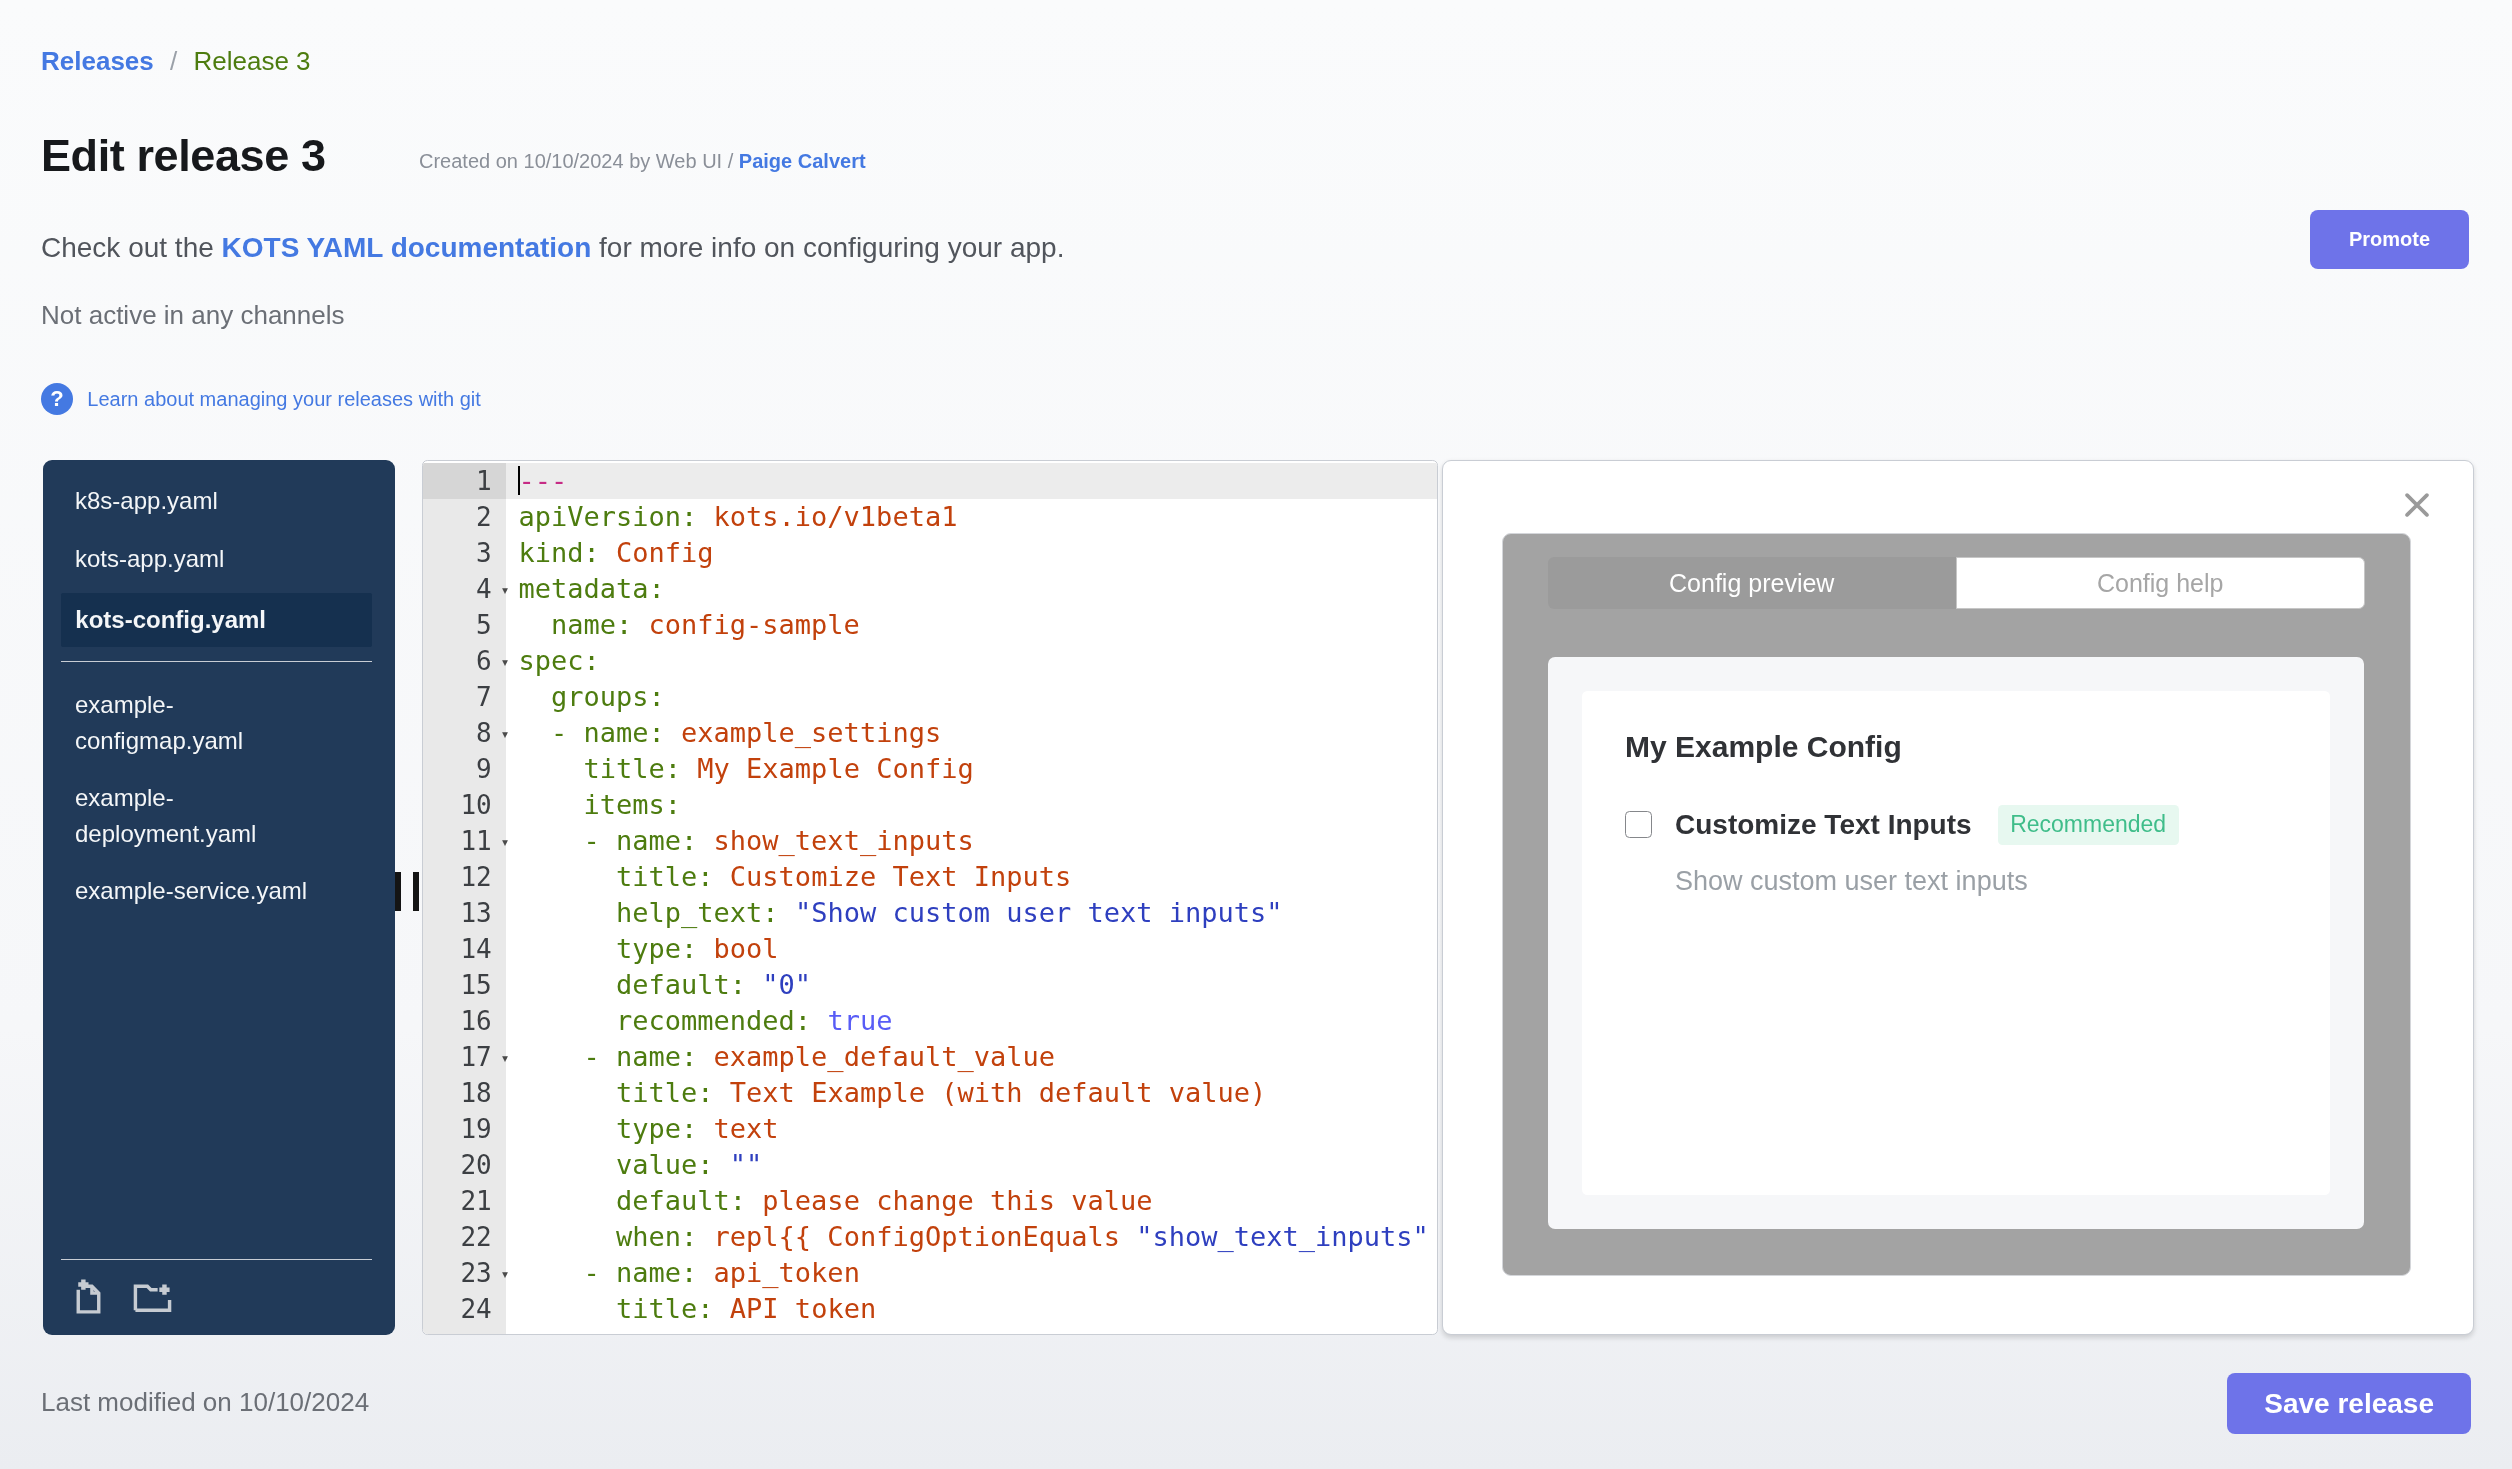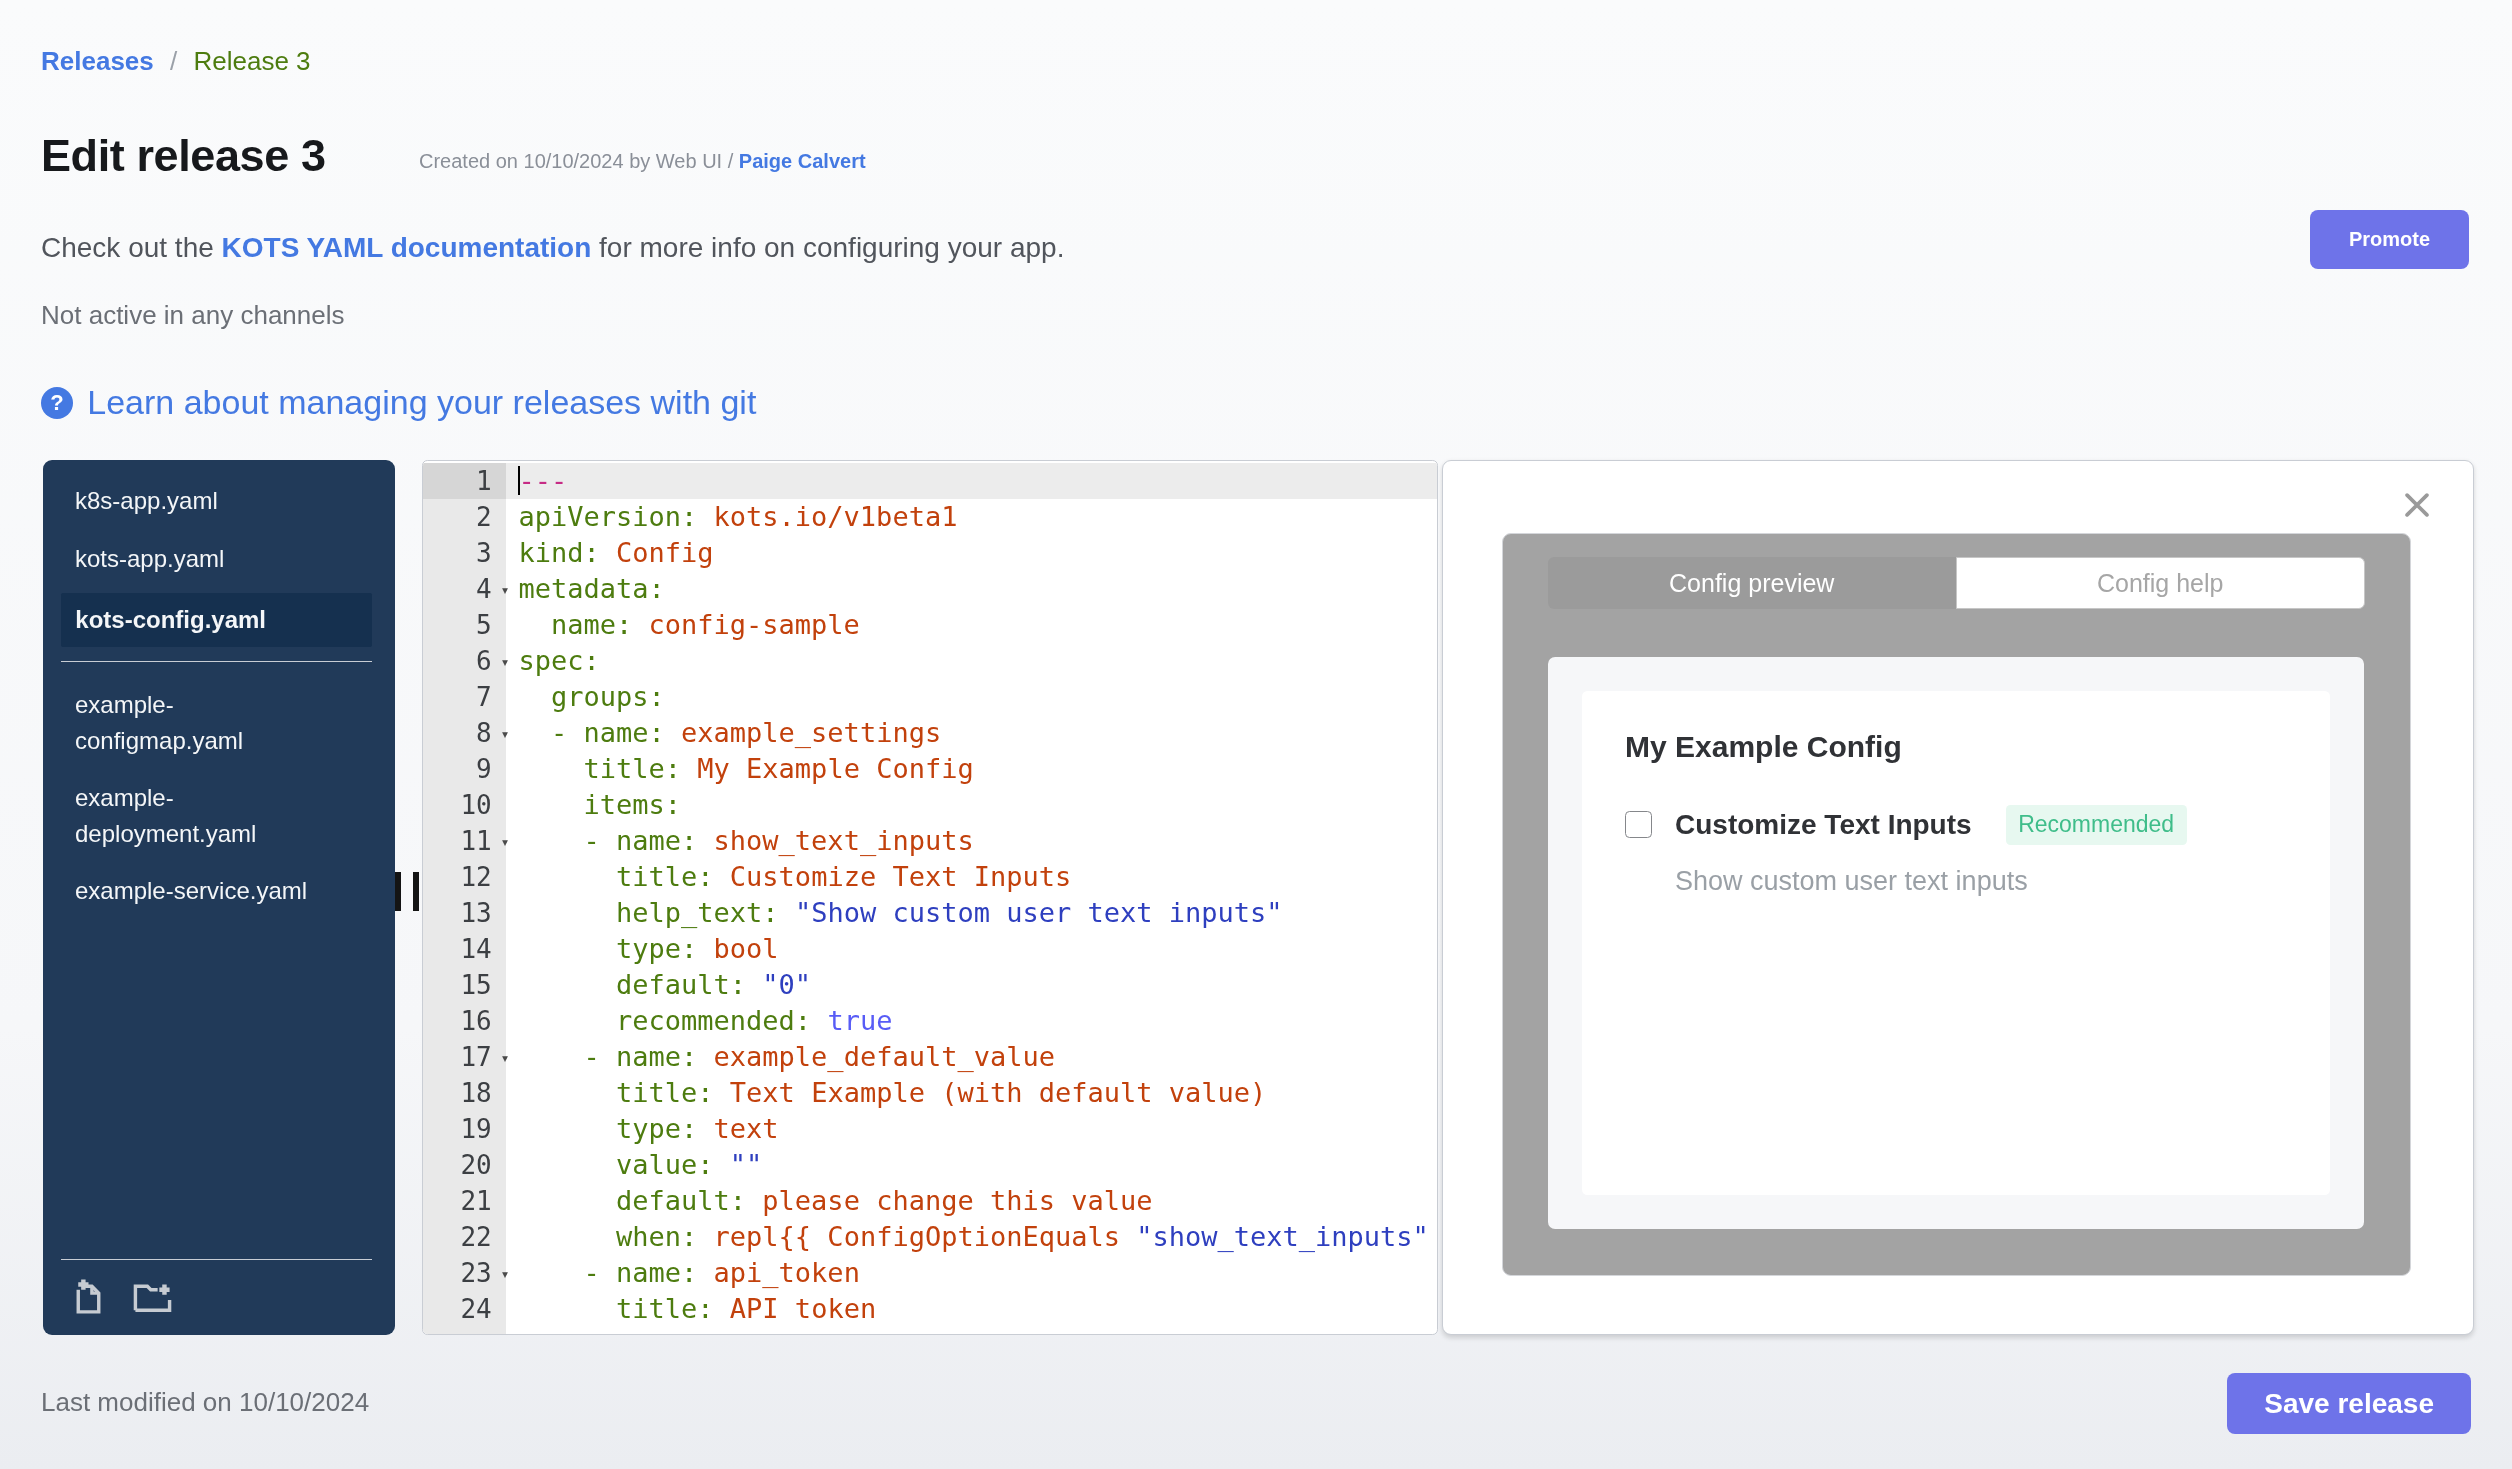--- a/index.html
+++ b/index.html
@@ -21,21 +21,21 @@
   .title-meta .author-link { color:#4479e2; font-weight:bold; cursor:pointer; }
 
   .docs-line { position:absolute; top:232px; left:41px; font-size:28px; color:#51555c; }
   .docs-line .docs-link { color:#4479e2; font-weight:bold; cursor:pointer; }
 
   .channel-status { position:absolute; top:300px; left:41px; font-size:26px; color:#6b6f76; }
 
   .git-row { position:absolute; top:383px; left:41px; display:flex; align-items:center; cursor:pointer; }
   .q-icon { width:32px; height:32px; border-radius:50%; background:#4479e2; color:#fff; font-size:22px; font-weight:bold;
             display:flex; align-items:center; justify-content:center; margin-right:14.3px; }
-  .git-link { font-size:34px; color:#4479e2; }
+  .git-link { font-size:20px; color:#4479e2; }
 
   .btn { background:#6e73e9; color:#fff; font-weight:bold; border:none; border-radius:8px; cursor:pointer;
          font-family:"Liberation Sans", sans-serif; }
   .promote-btn { position:absolute; top:210px; right:43px; height:59px; padding:0 39px; font-size:20px; }
   .save-btn { position:absolute; top:1373px; right:41px; height:61px; padding:0 37px; font-size:28px; }
 
   
   .workspace { position:absolute; top:460px; left:0; width:2512px; height:875px; }
 
   
@@ -84,21 +84,21 @@
   .tab.active { background:#9b9b9b; color:#fff; border-radius:6.2px 0 0 6.2px; }
   .tab.inactive { background:#fff; color:#a6a6a6; border:0.9px solid #c6c6c6; border-radius:0 6.2px 6.2px 0; }
   .preview-area { position:absolute; left:45px; right:46px; top:123px; height:572px; background:#f6f7f9; border-radius:7.1px; }
   .preview-card { position:absolute; left:34px; right:34px; top:34px; bottom:34px; background:#fff; border-radius:5.3px;
                   padding:25px 43px; }
   .group-title { font-size:30px; font-weight:bold; color:#303236; margin-top:14.3px; }
   .config-item-row { display:flex; align-items:center; margin-top:41px; }
   .checkbox { width:27px; height:27px; border:1.8px solid #85878b; border-radius:4.5px; background:#fff; cursor:pointer;
               flex:0 0 27px; }
   .config-item-label { font-size:28px; font-weight:bold; color:#303236; margin-left:23px; }
-  .rec-badge { font-size:23px; color:#3fbd8a; background:#e7f8f0; border-radius:4.5px; padding:6.2px 12.5px; margin-left:34px; }
+  .rec-badge { font-size:23px; color:#3fbd8a; background:#e7f8f0; border-radius:4.5px; padding:6.2px 12.5px; margin-left:26px; }
   .config-item-help { font-size:27px; color:#9aa0a6; margin-left:50px; margin-top:21.4px; }
 
   .last-modified { position:absolute; top:1387px; left:41px; font-size:26px; color:#6b6f76; }
 </style>
 </head>
 <body>
 
 <div class="breadcrumb">
   <span class="bc-link">Releases</span>
   <span class="bc-sep">/</span>

